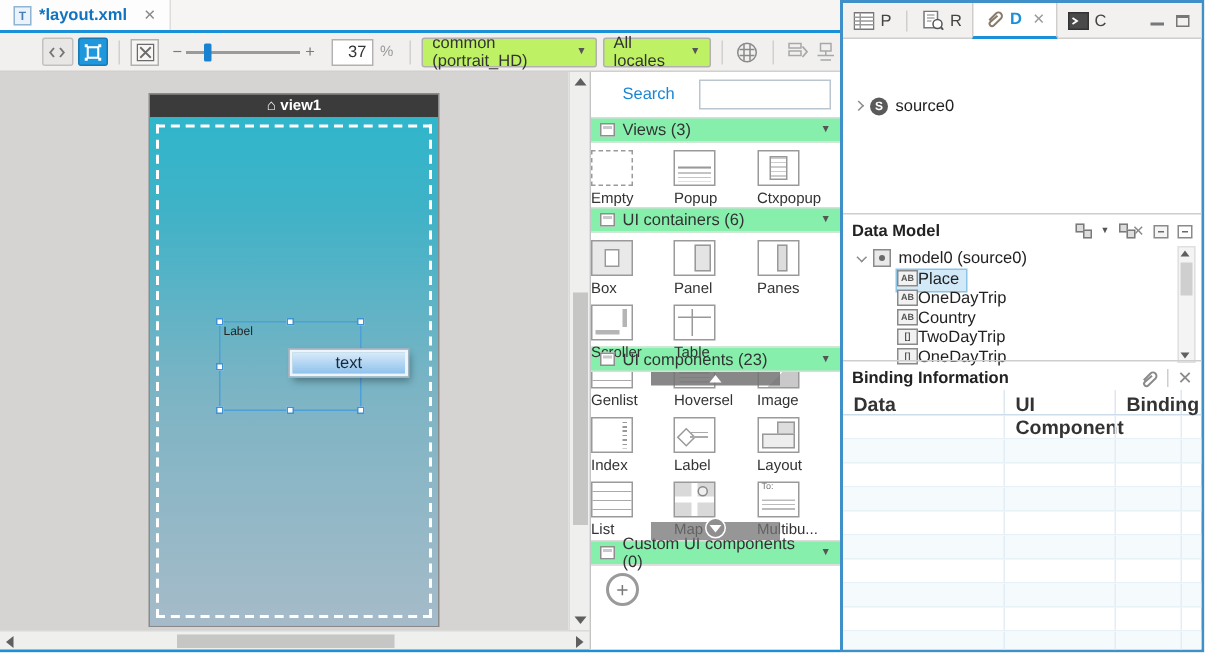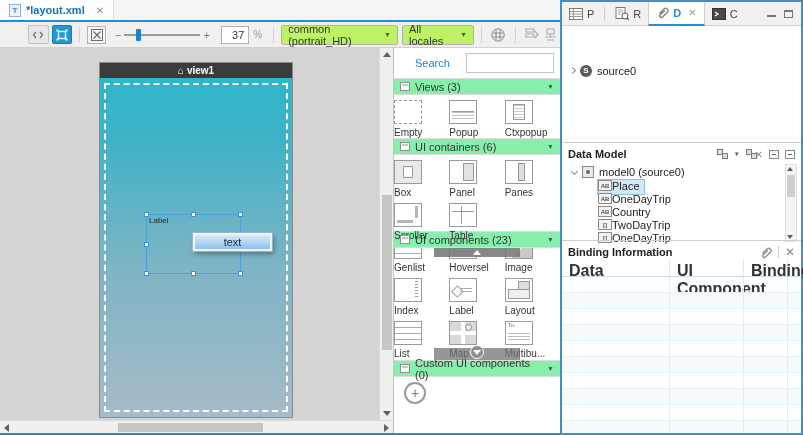--- a/index.html
+++ b/index.html
@@ -134,21 +134,21 @@
   .field-row.sel { background:#d2eaf8; outline:1px solid #8cc4e8; padding-right:4px; }
   .dm-scroll { position:absolute; right:4px; width:12px; background:#f4f4f4; border:1px solid #e0e0e0; }
   .dm-scroll .thumb { position:absolute; left:1px; width:8px; background:#cfcfcf; }
   .grp-ic { width:11px; height:10px; position:relative; }
   .grp-ic::before,.grp-ic::after { content:""; position:absolute; width:4px; height:4px; border:1px solid #7a7a7a; background:#ddd; }
   .grp-ic::before { left:0; top:0; }
   .grp-ic::after { right:0; bottom:0; }
   .tinyarr { font-size:6px; color:#555; }
   .xmark { color:#8a8a8a; font-size:10px; }
 
-  .bt-header { position:absolute; left:0; right:0; height:17px; display:flex; font-size:16px; font-weight:bold; color:#333; border-bottom:1px solid #cddceb; }
+  .bt-header { position:absolute; left:0; right:0; height:17px; display:flex; font-size:13px; font-weight:bold; color:#333; border-bottom:1px solid #cddceb; }
   .bt-header .c { padding:2px 0 0 7px; border-right:1px solid #dbe7f1; }
   .bt-rows { position:absolute; left:0; right:0; bottom:0; overflow:hidden; }
   .bt-row { height:16px; display:flex; border-bottom:1px solid #e9f1f8; }
   .bt-row:nth-child(even) { background:#f5fafd; }
   .bt-row .c { border-right:1px solid #e3edf6; height:100%; }
   .c.c1 { width:108px; } .c.c2 { width:74px; } .c.c3 { width:44px; } .c.c4 { flex:1; border-right:none !important; }
 </style>
 </head>
 <body>
 

